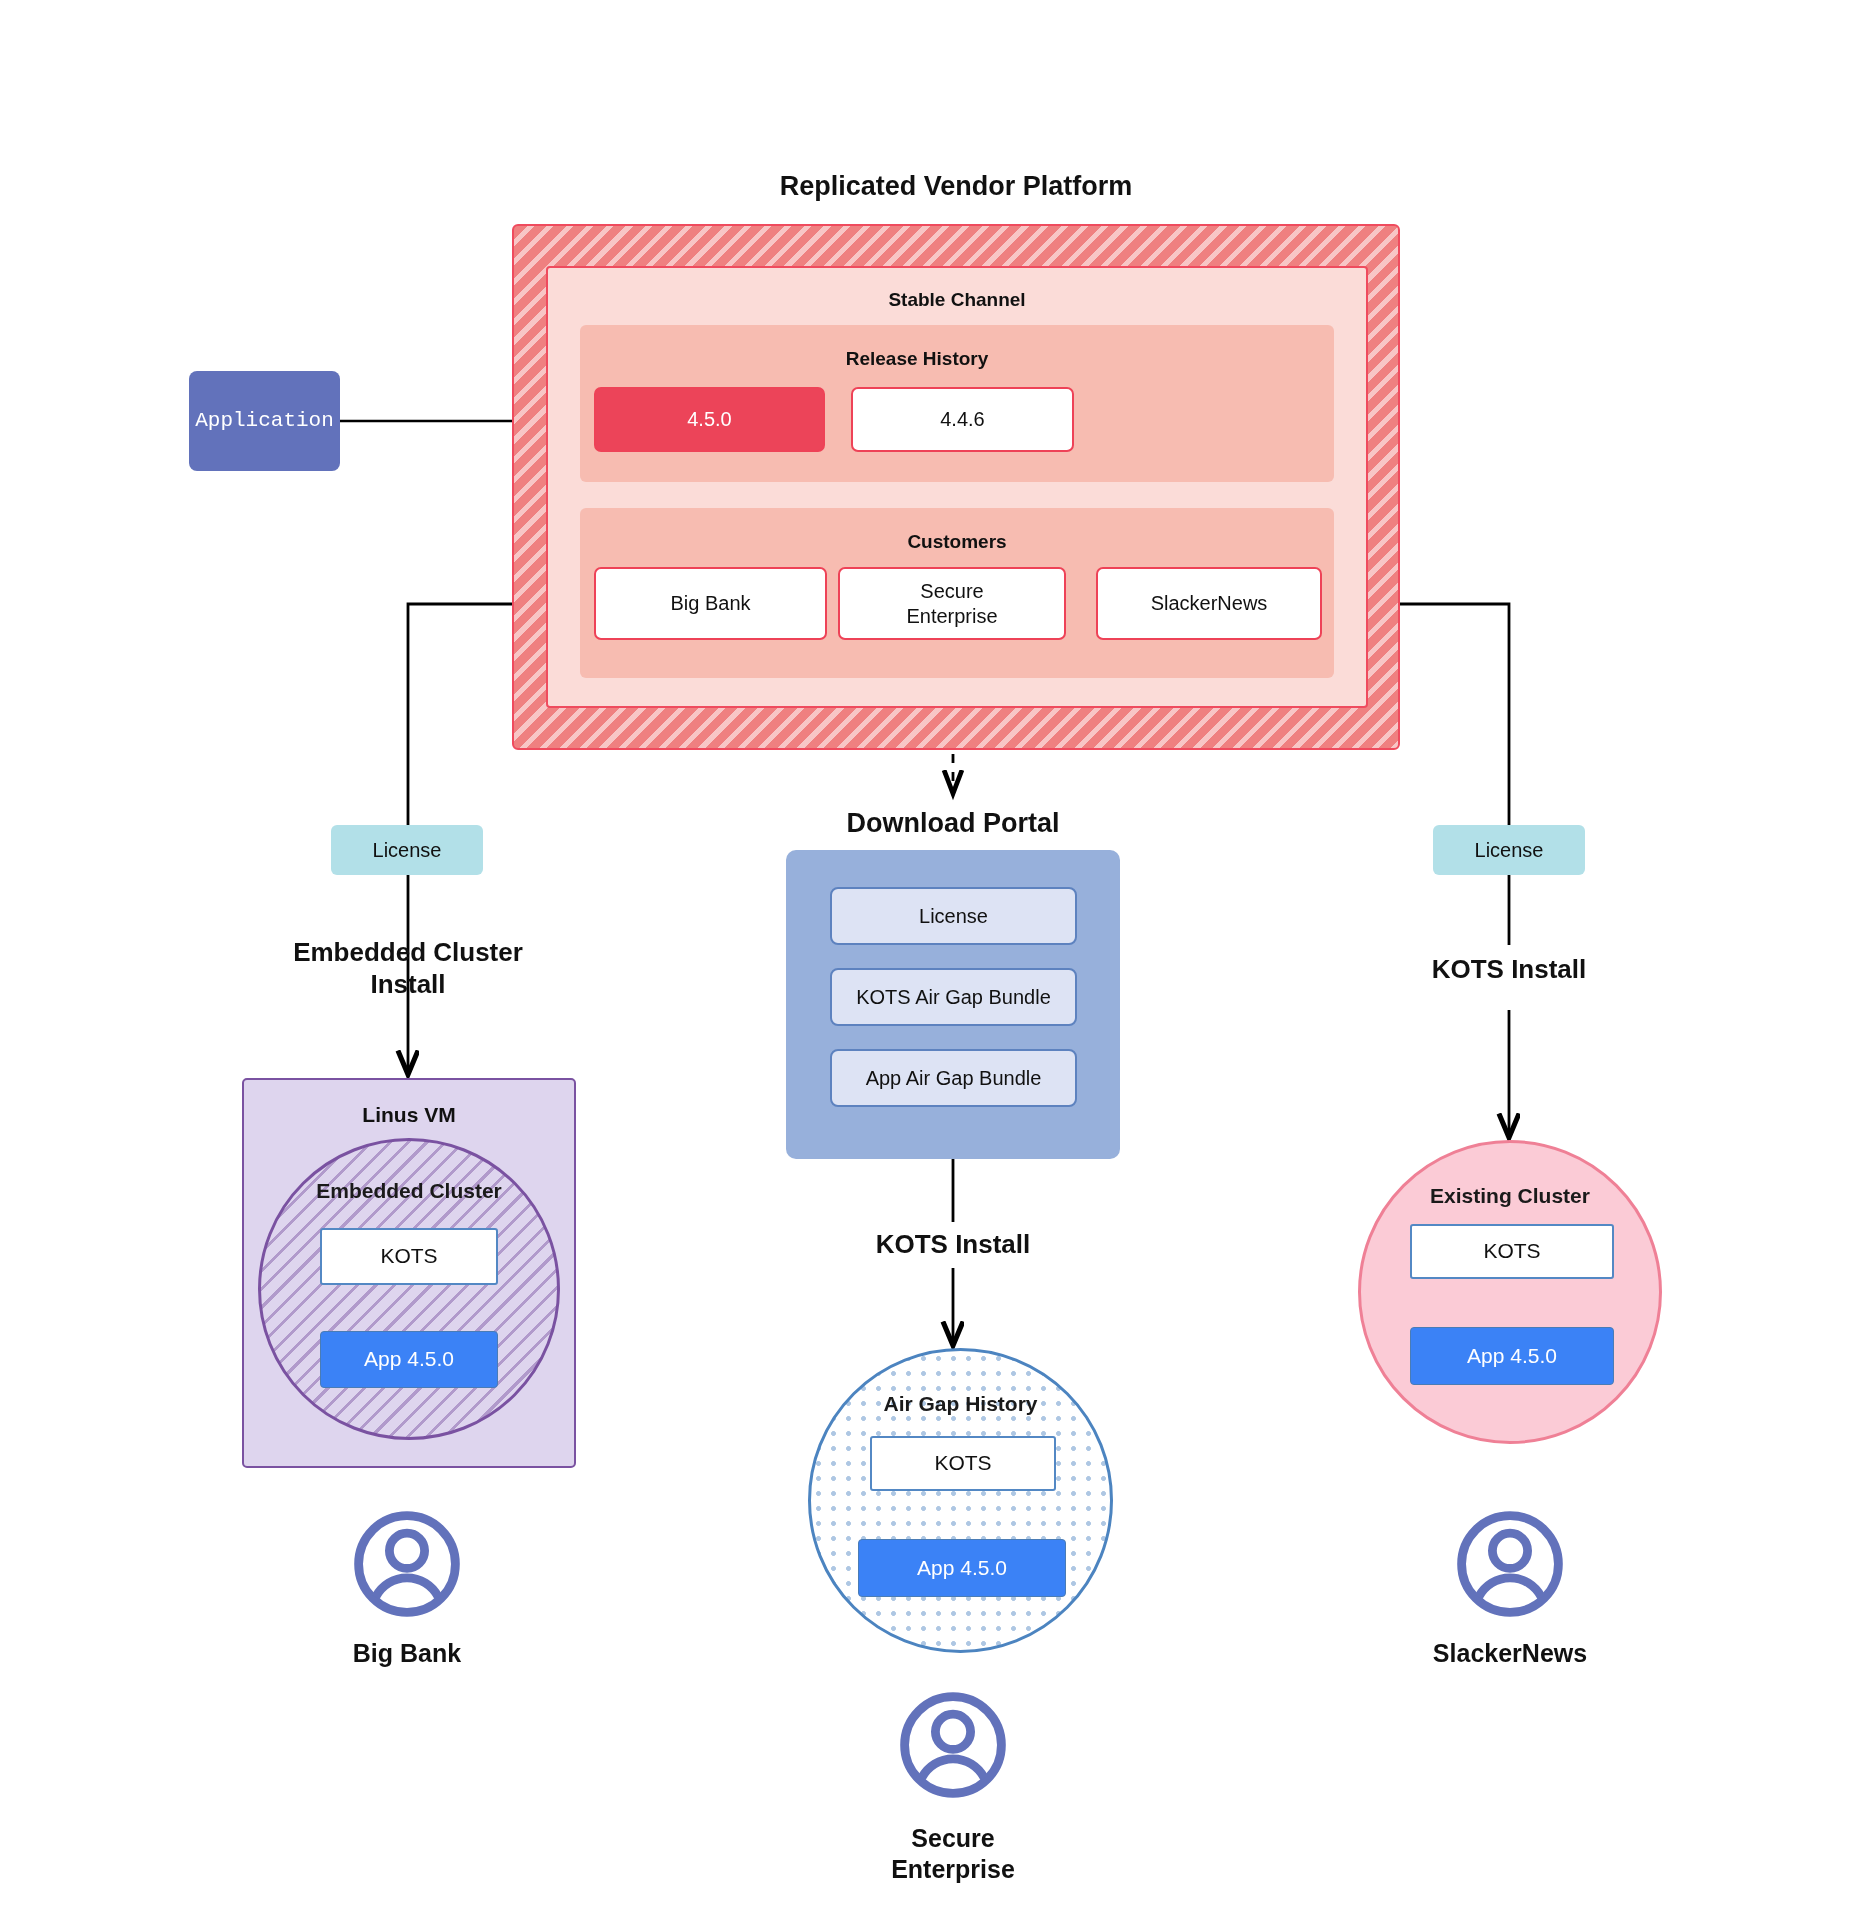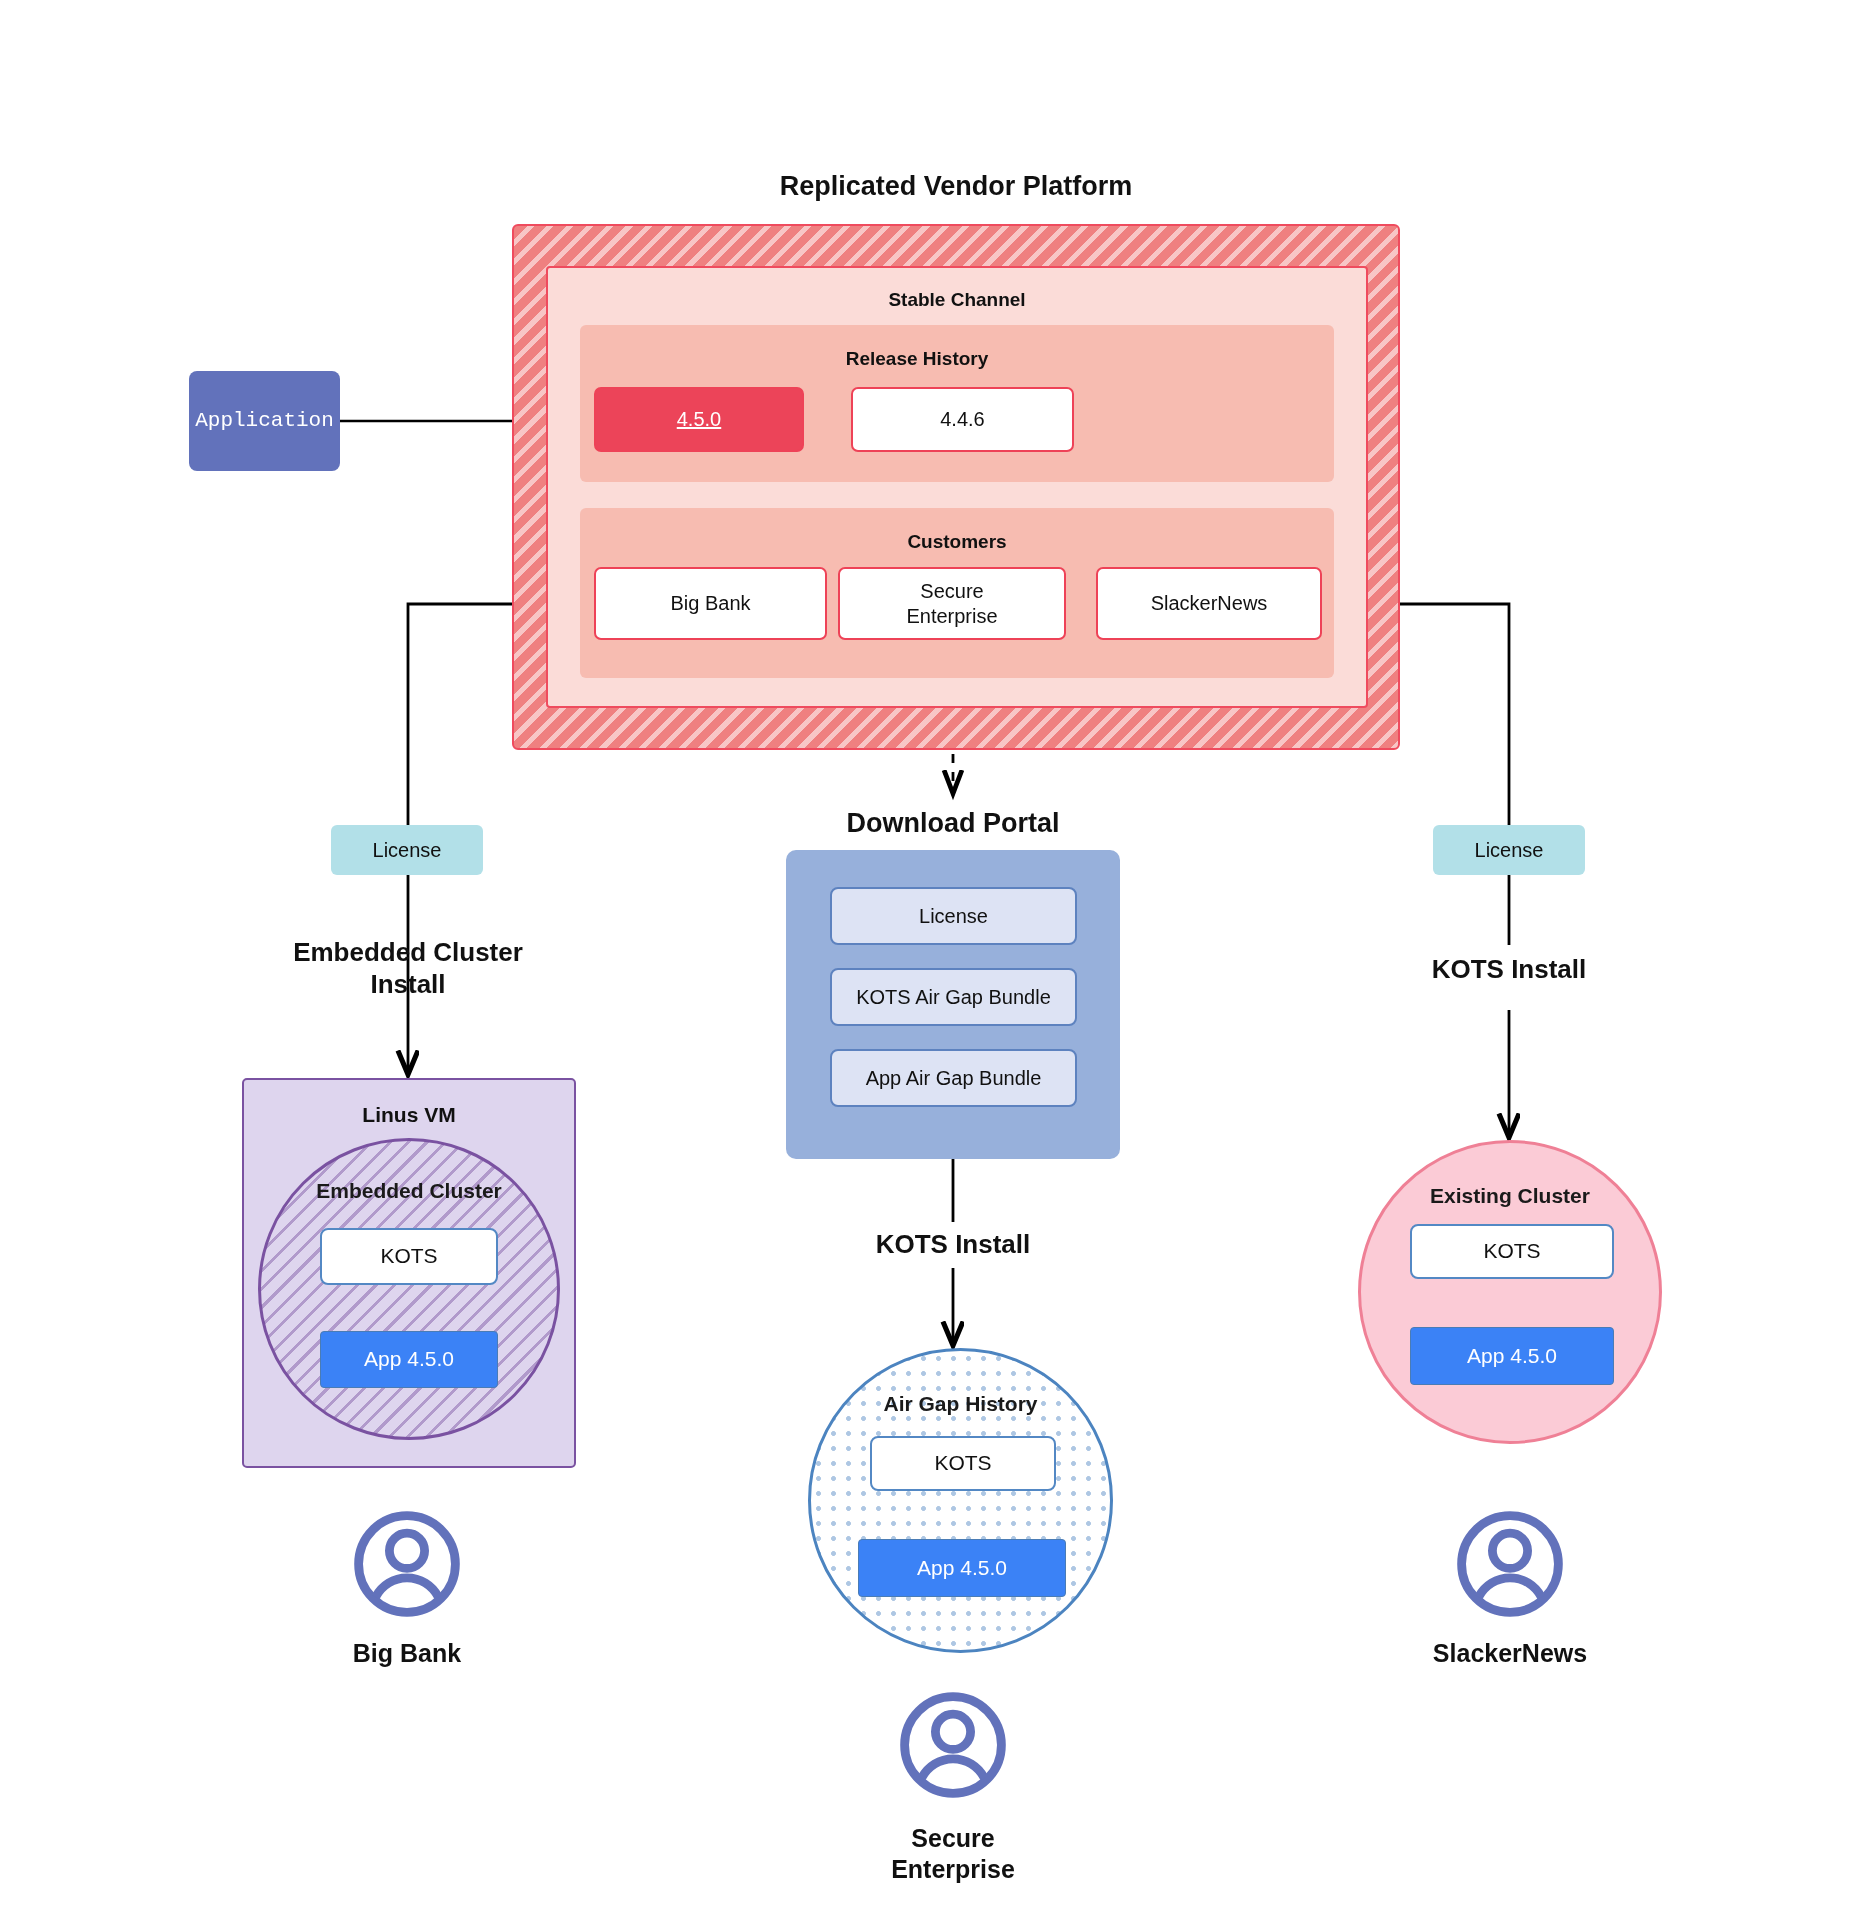--- a/index.html
+++ b/index.html
@@ -86,21 +86,21 @@
   .app-version{
     background:#3b82f6;
     border:1px solid #4a7cb5;
     border-radius:4px;
     color:#ffffff;
     font-size:21px;
   }
   .kots-box{
     background:#ffffff;
     border:2px solid #5388c4;
-    border-radius:8px;
+    border-radius:3px;
     color:#111111;
     font-size:21px;
   }
 
   
   .portal{
     background:#97b0db;
     border-radius:10px;
   }
   .portal-item{
@@ -186,21 +186,21 @@
   <div class="abs ctr big-title" style="left:512px;top:168px;width:888px;height:38px;">Replicated Vendor Platform</div>
 
   <div class="abs hatch-outer" style="left:512px;top:224px;width:888px;height:526px;"></div>
 
   <div class="abs channel-box" style="left:546px;top:266px;width:822px;height:442px;"></div>
   <div class="abs ctr sec-title" style="left:546px;top:287px;width:822px;height:26px;">Stable Channel</div>
 
   <div class="abs subsection" style="left:580px;top:325px;width:754px;height:157px;"></div>
   <div class="abs ctr sec-title" style="left:580px;top:346px;width:674px;height:26px;">Release History</div>
 
-  <div class="abs ctr release current" style="left:594px;top:387px;width:210px;height:65px;text-decoration:underline;">4.5.0</div>
+  <div class="abs ctr release current" style="left:594px;top:387px;width:231px;height:65px;">4.5.0</div>
   <div class="abs ctr release past" style="left:851px;top:387px;width:223px;height:65px;">4.4.6</div>
 
   <div class="abs subsection" style="left:580px;top:508px;width:754px;height:170px;"></div>
   <div class="abs ctr sec-title" style="left:580px;top:529px;width:754px;height:26px;">Customers</div>
 
   <div class="abs ctr customer lbl" style="left:594px;top:567px;width:233px;height:73px;">Big Bank</div>
   <div class="abs ctr customer lbl" style="left:838px;top:567px;width:228px;height:73px;">Secure
 Enterprise</div>
   <div class="abs ctr customer lbl" style="left:1096px;top:567px;width:226px;height:73px;">SlackerNews</div>
 

